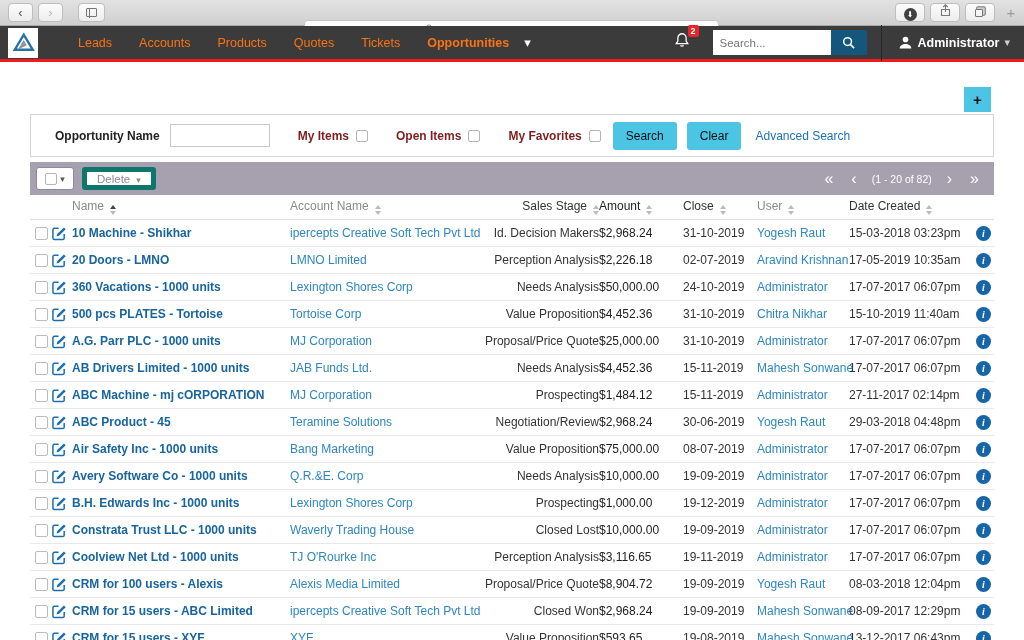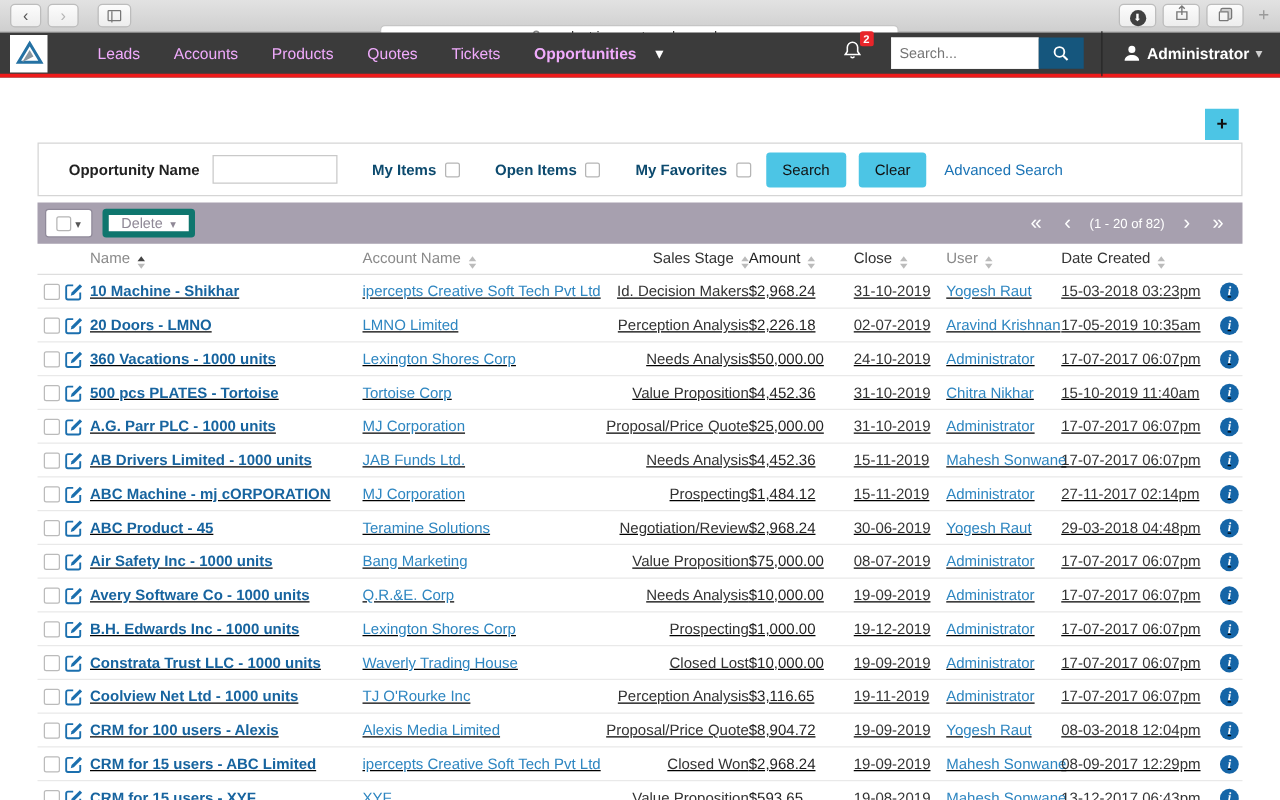--- a/index.html
+++ b/index.html
@@ -30,21 +30,21 @@
     color:#fff; font-size:8px; line-height:13px; text-align:center; margin-top:2px; }
   .share-glyph { color:#666; font-size:11px; }
   .tabs-glyph { position:absolute; left:9px; top:5px; width:8px; height:8px; border:1px solid #777; border-radius:1px; box-shadow:2px -2px 0 -0.2px #cfcfcf, 2px -2px 0 0.8px #777; }
   .newtab-plus { color:#9a9a9a; font-size:15px; margin-left:4px; width:14px; text-align:center; }
 
   
   .app-nav { position:absolute; top:26px; left:0; width:1024px; height:36px; background:#3b3b3b;
     border-bottom:3px solid #ee1b1b; display:flex; align-items:center; }
   .logo-box { width:30px; height:30px; background:#fff; margin-left:8px; display:flex; align-items:center; justify-content:center; }
   .menu { display:flex; align-items:center; margin-left:40px; }
-  .menu-item { color:#f0abfc; font-size:12.5px; margin-right:27px; cursor:pointer; }
+  .menu-item { color:#f97316; font-size:12.5px; margin-right:27px; cursor:pointer; }
   .menu-item.active { font-weight:bold; }
   .menu-caret { color:#fff; font-size:13px; margin-left:-12px; }
   .nav-right { margin-left:auto; display:flex; align-items:center; height:100%; }
   .bell-wrap { position:relative; margin-right:22px; cursor:pointer; }
   .bell-badge { position:absolute; top:-6px; right:-8px; background:#e8252a; color:#fff; font-size:9px;
     font-weight:bold; padding:1px 3px; border-radius:2px; }
   .nav-search { display:flex; align-items:flex-start; margin-right:14px; }
   .nav-search input { width:118px; height:25px; border:1px solid #fff; border-right:none; padding:0 6px;
     font-size:11.5px; color:#444; outline:none; font-family:"Liberation Sans",sans-serif; }
   .nav-search-btn { width:36px; height:25px; background:#15567d; border:none; display:flex;
@@ -58,21 +58,21 @@
   .add-btn { position:absolute; top:87px; right:33px; width:27px; height:25px; background:#4cc5e5;
     border:none; color:#111; font-size:15px; font-weight:bold; cursor:pointer; line-height:23px; }
 
   
   .filter-panel { position:absolute; top:114px; left:30px; width:964px; height:43px;
     border:1px solid #d5d5d5; display:flex; align-items:center; padding:0 24px; }
   .filter-label { font-size:12px; font-weight:bold; color:#222; }
   .filter-input { width:100px; height:23px; border:1px solid #c9c9c9; margin-left:10px; padding:0 5px;
     font-size:11.5px; font-family:"Liberation Sans",sans-serif; outline:none; }
   .chk-group { display:flex; align-items:center; margin-left:28px; }
-  .chk-label { font-size:12px; font-weight:bold; color:#0c4a6e; }
+  .chk-label { font-size:12px; font-weight:bold; color:#7f1d1d; }
   .chk-box { width:12px; height:12px; border:1px solid #b5b5b5; border-radius:2px; background:#fff;
     margin-left:7px; cursor:pointer; }
   .btn-cyan { height:28px; background:#4cc5e5; border:none; color:#111; font-size:12px; padding:0 13px;
     margin-left:10px; cursor:pointer; border-radius:3px; font-family:"Liberation Sans",sans-serif; }
   .btn-search { margin-left:12px; }
   .adv-link { color:#1a73b5; font-size:12px; margin-left:14px; text-decoration:none; cursor:pointer; }
 
   
   .list-toolbar { position:absolute; top:162px; left:30px; width:964px; height:33px; background:#a7a0af;
     display:flex; align-items:center; padding:0 6px; }
@@ -82,21 +82,21 @@
   .select-btn .caret { font-size:9px; color:#555; margin-left:3px; }
   .delete-btn { height:23px; background:#ffffff; border:5px solid #0f766e; border-radius:3px; color:#8f8896;
     font-size:11.5px; padding:0 10px; margin-left:8px; cursor:default; font-family:"Liberation Sans",sans-serif; }
   .delete-btn .caret { font-size:9px; margin-left:6px; }
   .pager { margin-left:auto; display:flex; align-items:center; color:#fff; }
   .pg-btn { font-size:16px; margin:0 9px; cursor:pointer; line-height:1; }
   .pg-text { font-size:10.5px; margin:16px 6px; }
 
   
   .tbl { position:absolute; top:195px; left:30px; width:964px; }
-  .tr { display:flex; align-items:center; height:27px; border-bottom:1px solid #e9e9e9; font-size:12px;text-decoration:underline; }
+  .tr { display:flex; align-items:center; height:27px; border-bottom:1px solid #e9e9e9; font-size:12px; }
   .thead { height:25px; border-bottom:1px solid #dedede; color:#8a8a8a; }
   .td { white-space:nowrap; overflow:visible; }
   .c-check { width:22px; display:flex; justify-content:center; }
   .c-edit { width:20px; display:flex; }
   .c-name { width:218px; }
   .c-account { width:193px; }
   .c-stage { width:116px; color:#333;text-align:right; }
   .c-amount { width:70px; color:#222; }
   .c-close { width:74px; padding-left:14px; color:#333; }
   .c-user { width:100px; padding-left:14px; }

